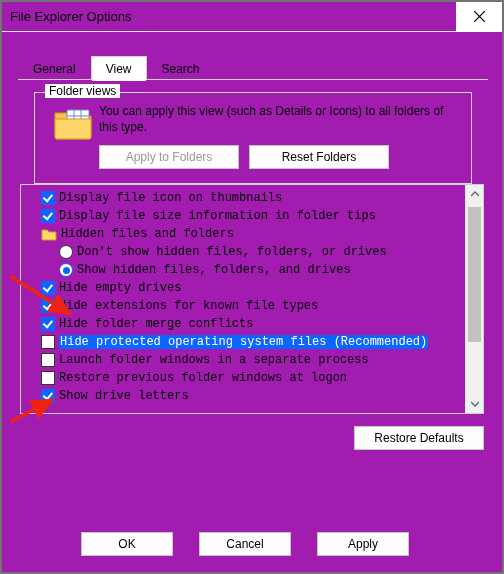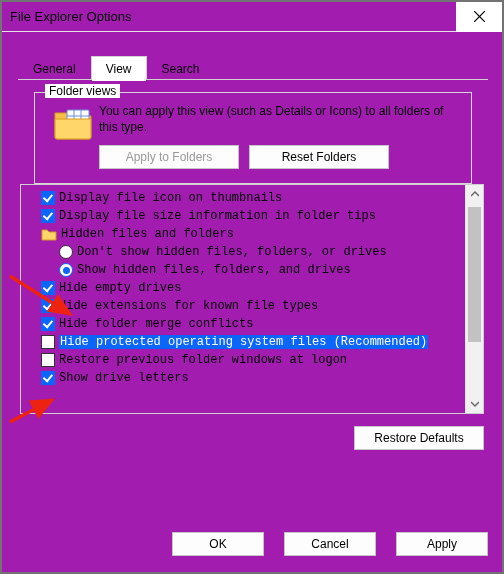--- a/index.html
+++ b/index.html
@@ -173,23 +173,23 @@
   .row .label.selected { background:#0a66ff; color:#fff; padding:0 1px; }
   .restore-row {
     display:flex; justify-content:flex-end; margin:12px 0 0 0;
   }
   .bottom-btns {
     position:absolute;
     left:0; right:0; bottom:0;
     height:46px;
     border-top:none;
     display:flex;
-    justify-content:flex-end;
+    justify-content:center;
     align-items:center;
-    gap:20px;
+    gap:26px;
     padding:0 14px 10px 0;
   }
   .bottom-btns .btn { min-width: 92px; }
   
   .arrow {
     position:absolute;
     pointer-events:none;
   }
   .arrow svg { overflow:visible; }
 </style>
@@ -275,20 +275,24 @@
         <div class="row indent1">
           <span class="chk checked"></span>
           <span class="label">Hide folder merge conflicts</span>
         </div>
         <div class="row indent1">
           <span class="chk"></span>
           <span class="label selected">Hide protected operating system files (Recommended)</span>
         </div>
         <div class="row indent1">
           <span class="chk"></span>
+          <span class="label">Launch folder windows in a separate process</span>
+        </div>
+        <div class="row indent1">
+          <span class="chk"></span>
           <span class="label">Restore previous folder windows at logon</span>
         </div>
         <div class="row indent1">
           <span class="chk checked"></span>
           <span class="label">Show drive letters</span>
         </div>
 
       </div>
       <div class="adv-scroll">
         <div class="scroll-btn">

